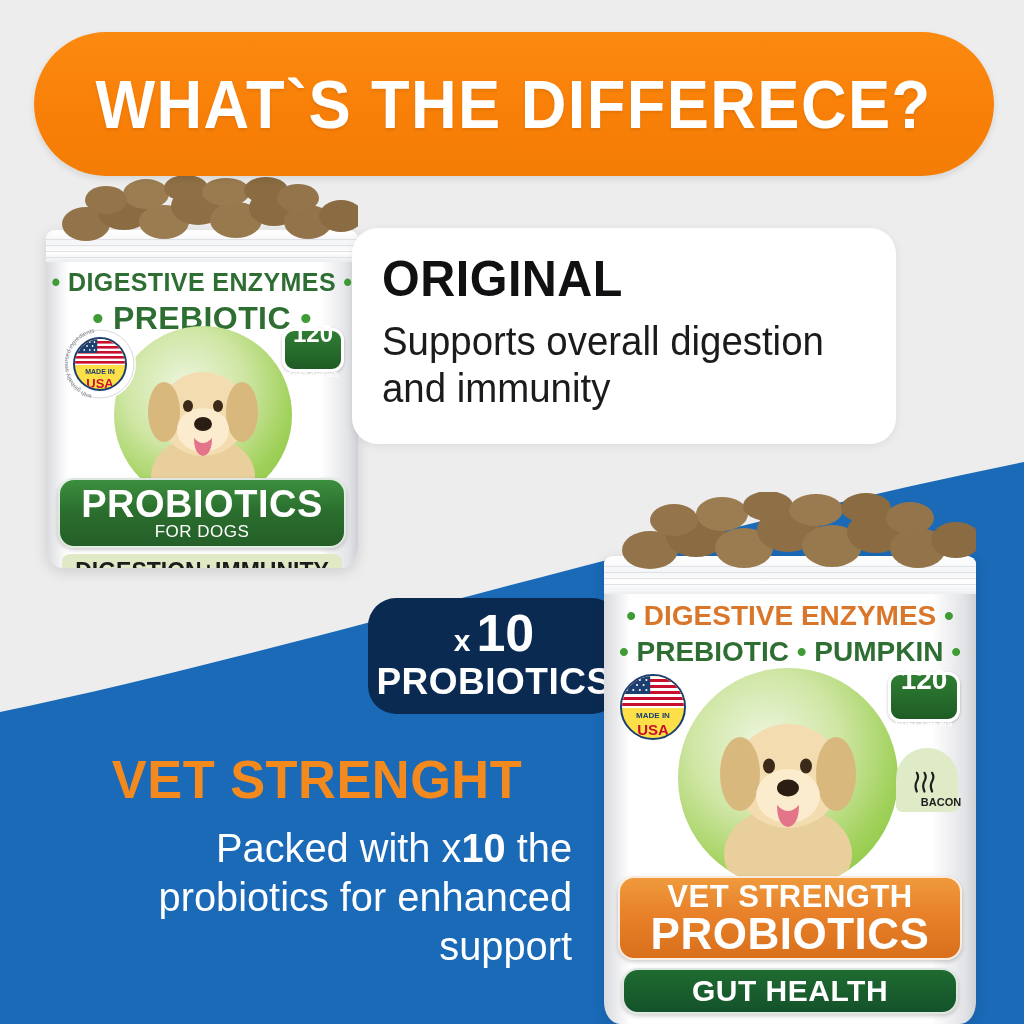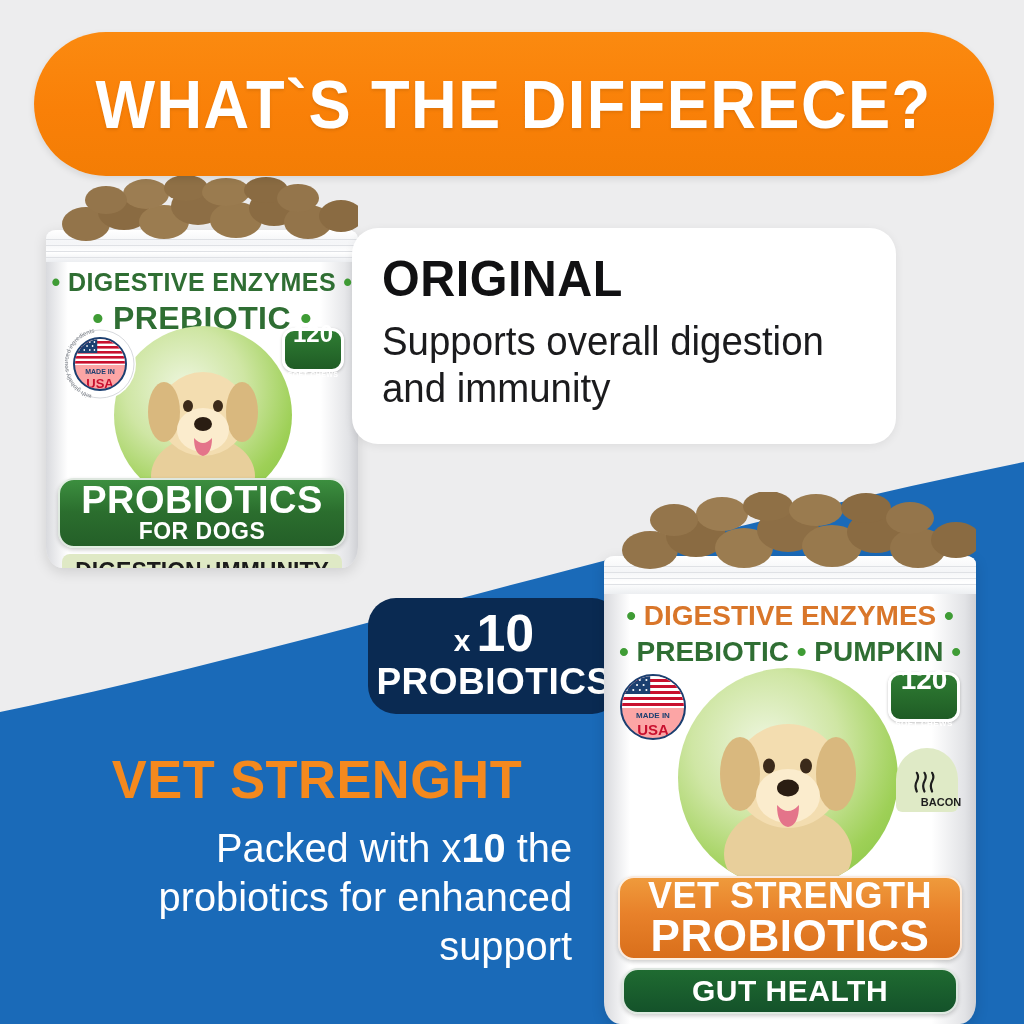--- a/index.html
+++ b/index.html
@@ -143,21 +143,21 @@
   .kw-line { text-align: center; white-space: nowrap; font-weight: bold; }
   .kw-dot { color: #3f9c35; }
 
   .badge-usa {
     position: absolute;
     border-radius: 50%;
     background: #ffffff;
   }
   .usa-inner {
     position:absolute; border-radius:50%;
-    background:#fca5a5; border: 2px solid #1b3f70;
+    background:#fde047; border: 2px solid #1b3f70;
     display:flex; flex-direction:column; align-items:center; justify-content:flex-start;
     overflow:hidden;
   }
   .flag { width: 100%; position: relative; }
   .flag .stripes { width:100%; height:100%; }
   .usa-made { color:#1b3f70; font-weight:bold; line-height:1; }
   .usa-word { color:#c8102e; font-weight:bold; line-height:1; }
   .ring-text { position:absolute; left:0; top:0; width:100%; height:100%; }
 
   .badge-count {
@@ -331,21 +331,21 @@
         </div>
       </div>
 
       <div class="badge-count" style="right:14px; top:98px; width:62px; height:44px;">
         <div class="count-num" style="font-size:24px;">120</div>
         <div class="count-sub" style="font-size:7px;">SOFT CHEWS</div>
       </div>
 
       <div class="banner banner-green" style="left:12px; top:248px; width:288px; height:70px;">
         <div style="font-size:38px; font-weight:bold; line-height:1; letter-spacing:0.5px;">PROBIOTICS</div>
-        <div style="font-size:23px; font-weight:bold; line-height:1.1; letter-spacing:0.5px;">FOR DOGS</div>
+        <div style="font-size:17px; font-weight:normal; line-height:1.1; letter-spacing:0.5px;">FOR DOGS</div>
       </div>
 
       <div class="strip-light" style="left:16px; top:324px; width:280px; height:34px;">
         <span style="font-size:23px;">DIGESTION+IMMUNITY</span>
       </div>
     </div>
   </div>
 
   <div class="x10-badge">
     <div class="x10-line1">
@@ -467,21 +467,21 @@
           <g stroke="#1d1d1d" stroke-width="2.6" fill="none" stroke-linecap="round">
             <path d="M8 3 q3 5 0 10 q-3 5 0 12"></path>
             <path d="M17 3 q3 5 0 10 q-3 5 0 12"></path>
             <path d="M26 3 q3 5 0 10 q-3 5 0 12"></path>
           </g>
         </svg>
         <div class="flavor-label" style="font-size:11px;margin-left:28px;">BACON</div>
       </div>
 
       <div class="banner banner-orange" style="left:14px; top:320px; width:344px; height:84px;">
-        <div style="font-size:36px; font-weight:bold; line-height:1; letter-spacing:0.5px;">VET STRENGTH</div>
+        <div style="font-size:31px; font-weight:bold; line-height:1; letter-spacing:0.5px;">VET STRENGTH</div>
         <div style="font-size:44px; font-weight:bold; line-height:1; letter-spacing:0.5px;">PROBIOTICS</div>
       </div>
 
       <div class="banner banner-darkgreen" style="left:18px; top:412px; width:336px; height:46px;">
         <div style="font-size:30px; font-weight:bold; letter-spacing:0.5px;">GUT HEALTH</div>
       </div>
     </div>
   </div>
 
 </div>

